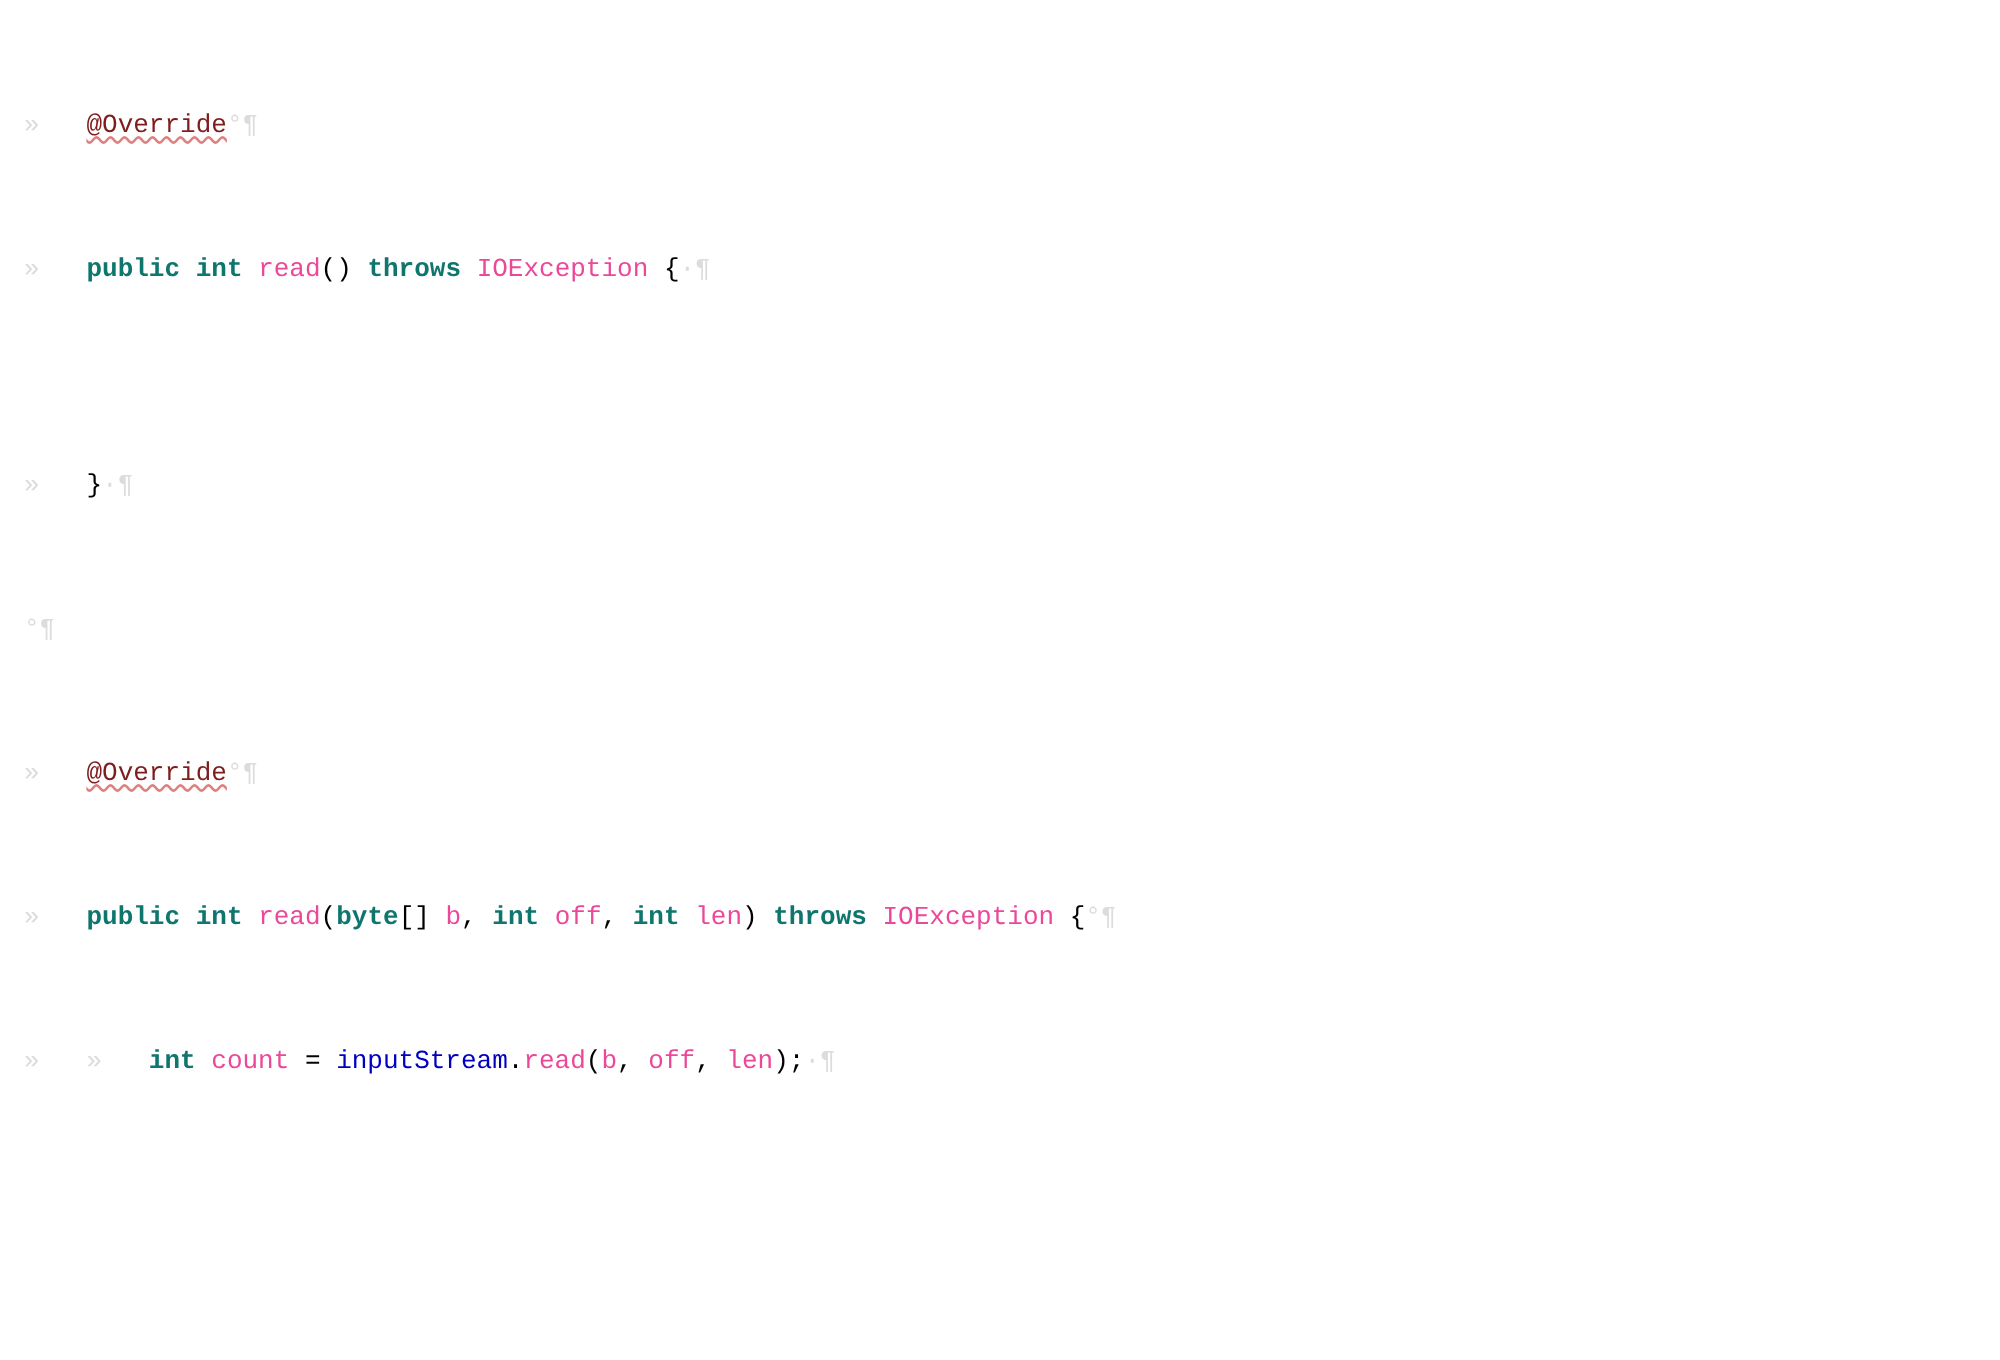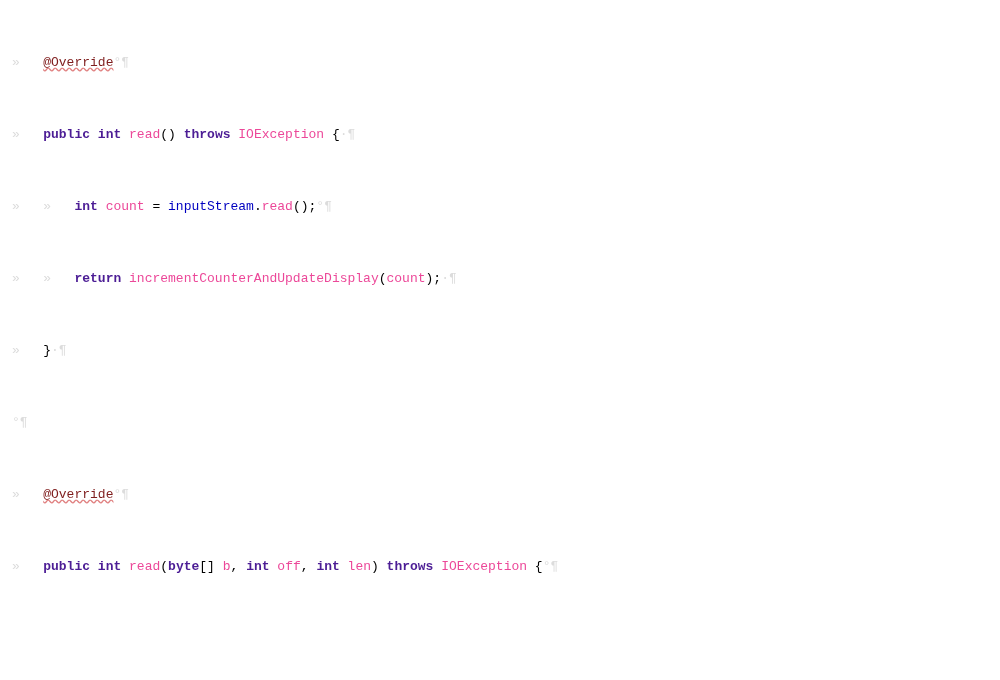--- a/index.html
+++ b/index.html
@@ -6,46 +6,45 @@
   .editor{
     font-family:Consolas,"Courier New",monospace;
     font-size:13px;
     line-height:18px;
     padding:0 0 0 12px;
     white-space:pre;
     color:#000;
   }
   .line{display:block;position:relative}
   .ws{color:#dcdcdc}            
-  .kw{color:#4c1d95;font-weight:bold}
+  .kw{color:#0f766e;font-weight:bold}
   .field,.const{color:#0000c0}
   .plain{color:#ec4899}
   .ann{color:#7f1d1d;text-decoration:underline wavy #e08080}
 </style>
 </head>
 <body>
 
 <div class="editor">
   
   <span class="line"><span class="ws">»   </span><span class="ann">@Override</span><span class="ws">°¶</span></span>
   
   <span class="line"><span class="ws">»   </span><span class="kw">public</span> <span class="kw">int</span> <span class="plain">read</span>() <span class="kw">throws</span> <span class="plain">IOException</span> {<span class="ws">·¶</span></span>
   
-  <span class="line"><span class="ws">»   »   </span><span class="kw">int</span> <span class="plain">count</span> = <span class="field">inputStream</span>.<span class="plain">read</span>();<span class="ws">°¶</span></span>
   
-  <span class="line"><span class="ws">»   »   </span><span class="kw">return</span> <span class="plain">incrementCounterAndUpdateDisplay</span>(<span class="plain">count</span>);<span class="ws">·¶</span></span>
   
   <span class="line"><span class="ws">»   </span>}<span class="ws">·¶</span></span>
   
   <span class="line"><span class="ws">°¶</span></span>
   
   <span class="line"><span class="ws">»   </span><span class="ann">@Override</span><span class="ws">°¶</span></span>
   
   <span class="line"><span class="ws">»   </span><span class="kw">public</span> <span class="kw">int</span> <span class="plain">read</span>(<span class="kw">byte</span>[] <span class="plain">b</span>, <span class="kw">int</span> <span class="plain">off</span>, <span class="kw">int</span> <span class="plain">len</span>) <span class="kw">throws</span> <span class="plain">IOException</span> {<span class="ws">°¶</span></span>
   
+  <span class="line"><span class="ws">»   »   </span><span class="kw">int</span> <span class="plain">count</span> = <span class="field">inputStream</span>.<span class="plain">read</span>(<span class="plain">b</span>, <span class="plain">off</span>, <span class="plain">len</span>);<span class="ws">·¶</span></span>
   
   
   
   
   
   
   
   
   
   

